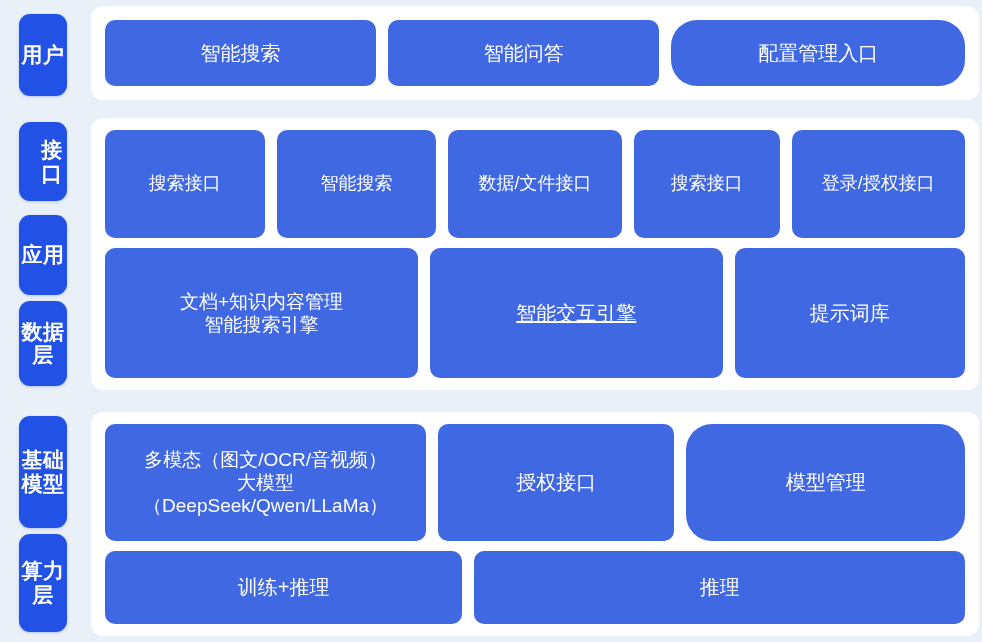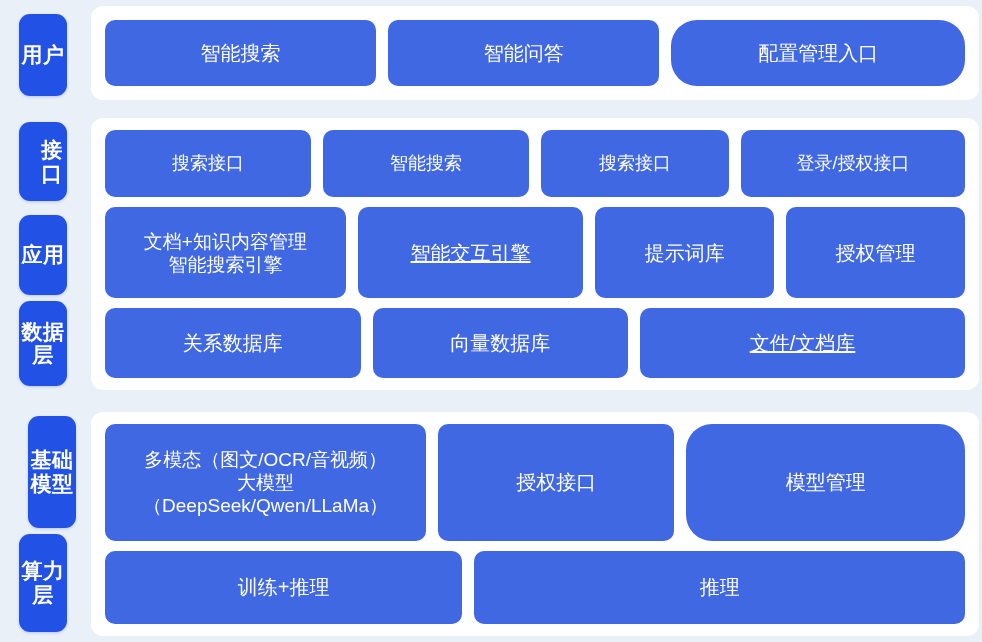--- a/index.html
+++ b/index.html
@@ -68,21 +68,21 @@
     padding: 6px 2px;
     box-shadow: 0 1px 3px rgba(34, 81, 230, 0.25);
     cursor: pointer;
   }
 
   
   .rail-tab.t-user  { height: 82px;  margin-top: 4px; }
   .rail-tab.t-api   { height: 84px; padding-left: 20px; }
   .rail-tab.t-app   { height: 84px; margin-top: 8px; }
   .rail-tab.t-data  { height: 90px; }
-  .rail-tab.t-model { height: 112px; margin-left: 9px; }
+  .rail-tab.t-model { height: 112px; }
   .rail-tab.t-power { height: 98px; }
 
   
   .panel {
     flex: 1 1 auto;
     background: #ffffff;
     border-radius: 12px;
     margin: 0 8px 0 10px;
     padding: 12px 14px;
     display: flex;
@@ -152,37 +152,32 @@
     <div class="rail">
       <div class="rail-tab t-api">接口</div>
       <div class="rail-tab t-app">应用</div>
       <div class="rail-tab t-data">数据层</div>
     </div>
     <div class="panel">
 
       <div class="row">
         <div class="node small g-1">搜索接口</div>
         <div class="node small g-1">智能搜索</div>
+        <div class="node small g-11">数据/文件接口</div>
         <div class="node small g-09">搜索接口</div>
         <div class="node small g-11">登录/授权接口</div>
       </div>
 
       <div class="row">
         <div class="node two-line g-14">文档+知识内容管理
 智能搜索引擎</div>
         <div class="node g-13">智能交互引擎</div>
         <div class="node g-1">提示词库</div>
-        <div class="node g-1">授权管理</div>
-      </div>
-
-      <div class="row">
-        <div class="node g-1">关系数据库</div>
-        <div class="node g-1">向量数据库</div>
-        <div class="node g-13">文件/文档库</div>
-      </div>
+      </div>
+
 
     </div>
   </div>
 
   <div class="band band-infra">
     <div class="rail">
       <div class="rail-tab t-model">基础模型</div>
       <div class="rail-tab t-power">算力层</div>
     </div>
     <div class="panel">

